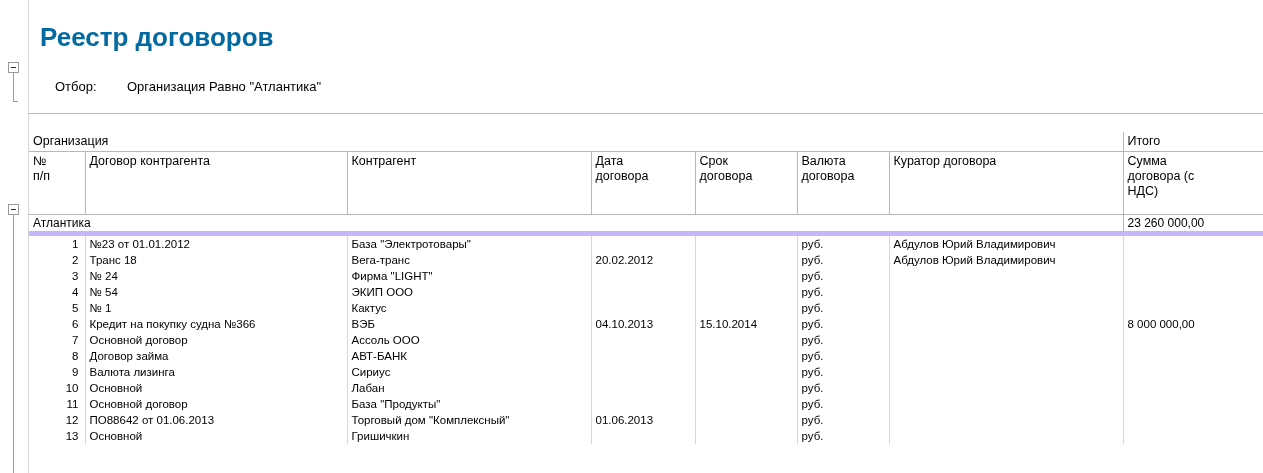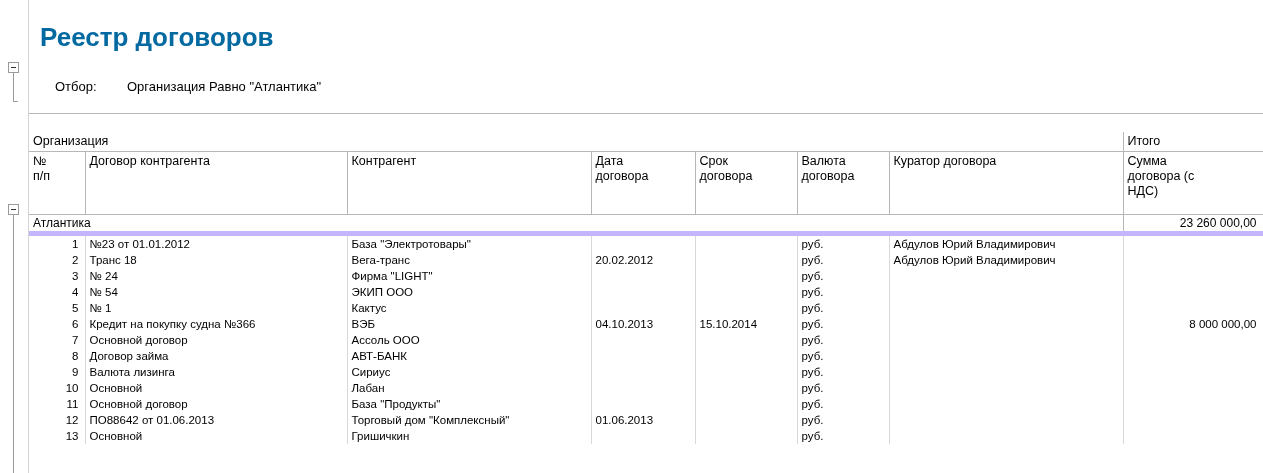--- a/index.html
+++ b/index.html
@@ -146,21 +146,20 @@
     height: 16px;
     line-height: 16px;
     font-size: 11.5px;
     border-right: 1px solid #d8d8d8;
   }
   .c-num {
     text-align: right;
     padding-right: 6px !important;
   }
   .c-right {
-    text-align: right;
     padding-right: 6px !important;
     margin-top: 21px;
   }
   .col-last { border-right: 1px solid #b7b7b7 !important; }
   .hdr-nn { line-height: 15px; }
 </style>
 </head>
 <body>
 
 <div id="app">

